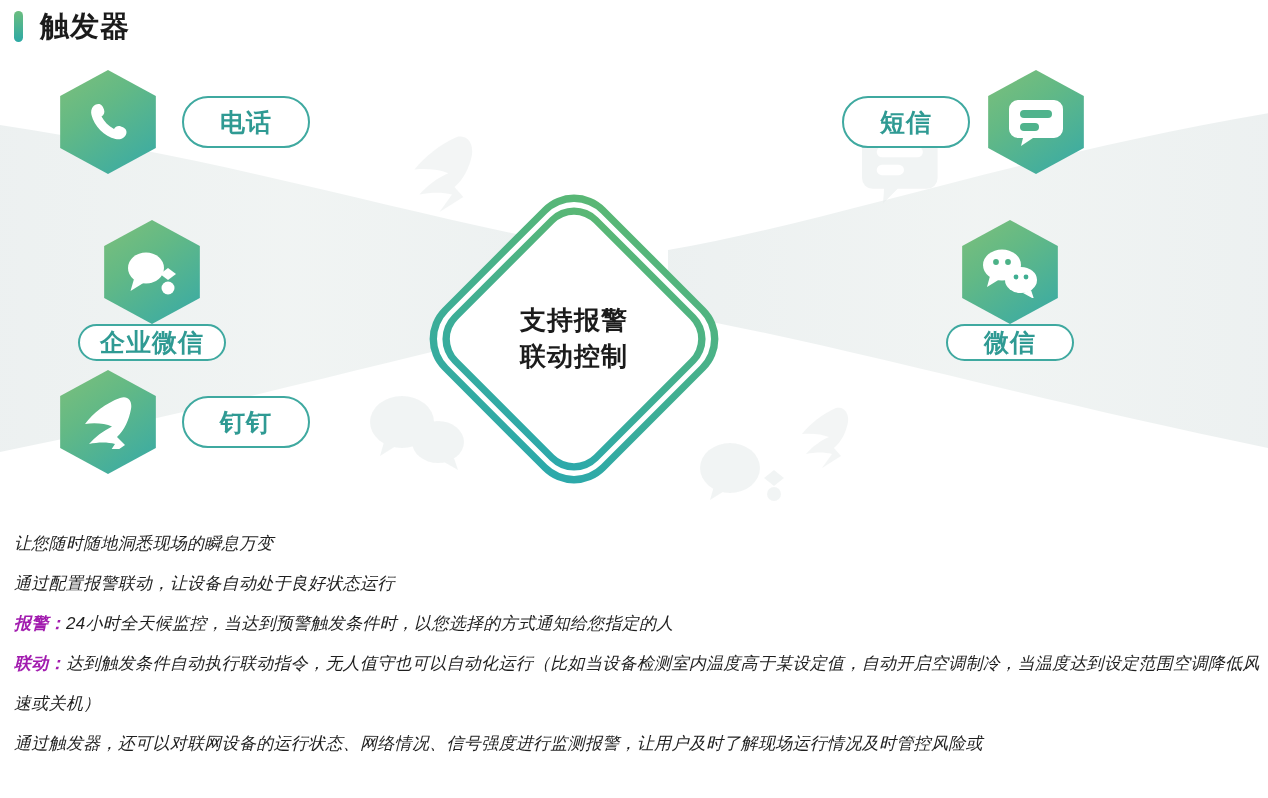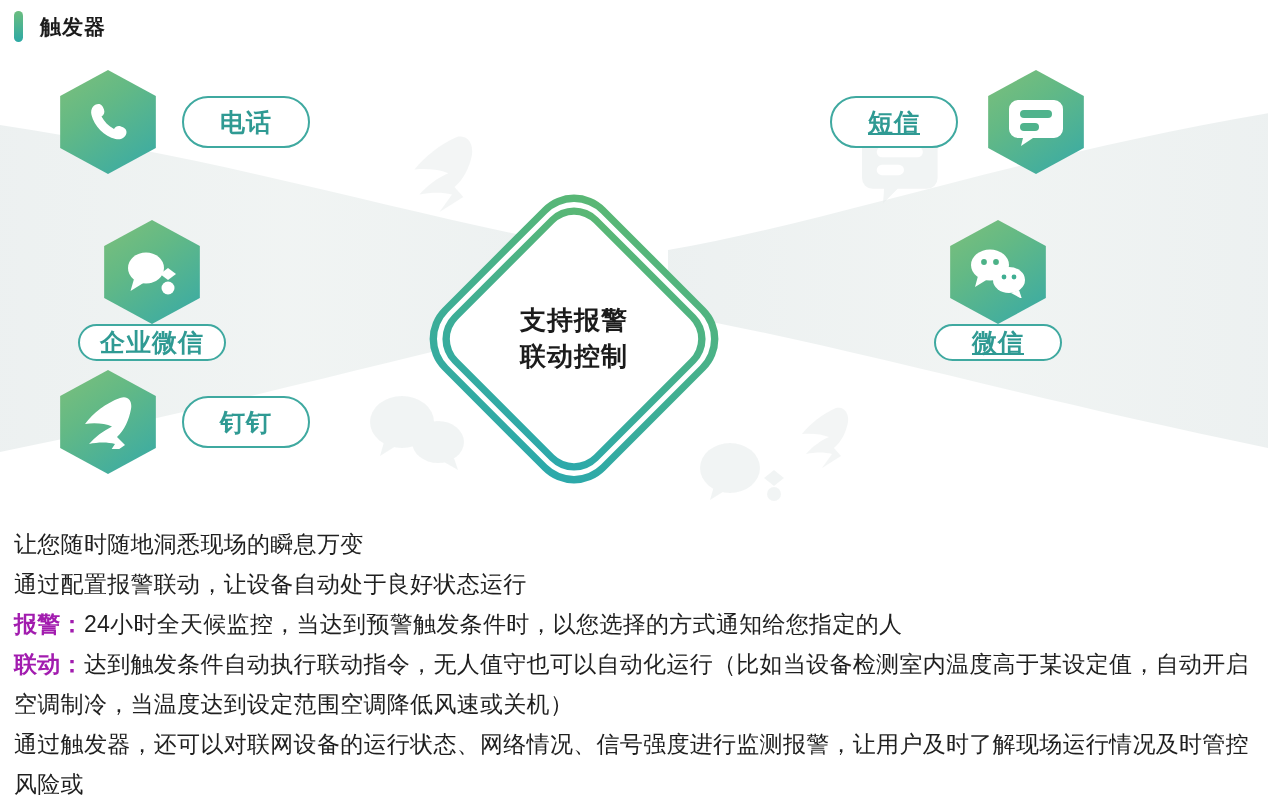--- a/index.html
+++ b/index.html
@@ -29,21 +29,21 @@
   }
   .title-accent {
     width: 9px;
     height: 31px;
     border-radius: 5px;
     background: linear-gradient(180deg, #6bbd7f 0%, #2da9a5 100%);
     flex: none;
   }
   .title-text {
     margin-left: 17px;
-    font-size: 21px;
+    font-size: 29px;
     font-weight: bold;
     color: #1b1b1b;
     letter-spacing: 1px;
     line-height: 1;
     white-space: nowrap;
   }
 
   
   .diagram {
     position: absolute;
@@ -95,21 +95,21 @@
     background: #ffffff;
     display: flex;
     align-items: center;
     justify-content: center;
     color: #2f9a93;
     font-size: 25px;
     font-weight: bold;
     letter-spacing: 1px;
     white-space: nowrap;
   }
-  .node.right .pill { margin: 0 26px; text-decoration: underline; }
+  .node.right .pill { margin: 0 14px; }
 
   
   .center {
     position: absolute;
     left: 50%;
     top: 172px;
     width: 230px;
     height: 230px;
     margin-left: -113px;
     transform: rotate(45deg);
@@ -155,24 +155,25 @@
   }
 
   
   .body-copy {
     position: absolute;
     left: 14px;
     top: 524px;
     width: 1254px;
   }
   .para {
-    font-size: 23px;
+    font-size: 17px;
     color: #1f1f1f;
     line-height: 40px;
     letter-spacing: .3px;
+    font-style: italic;
   }
   .para .lead {
     color: #a21caf;
     font-weight: bold;
   }
 </style>
 </head>
 <body>
 
 <div class="page">

